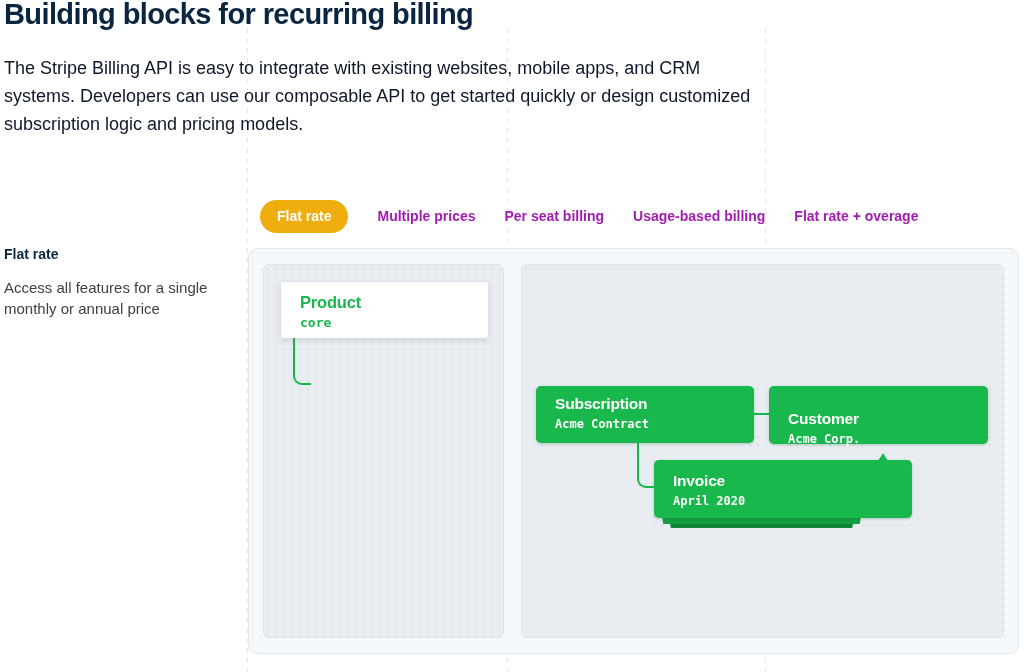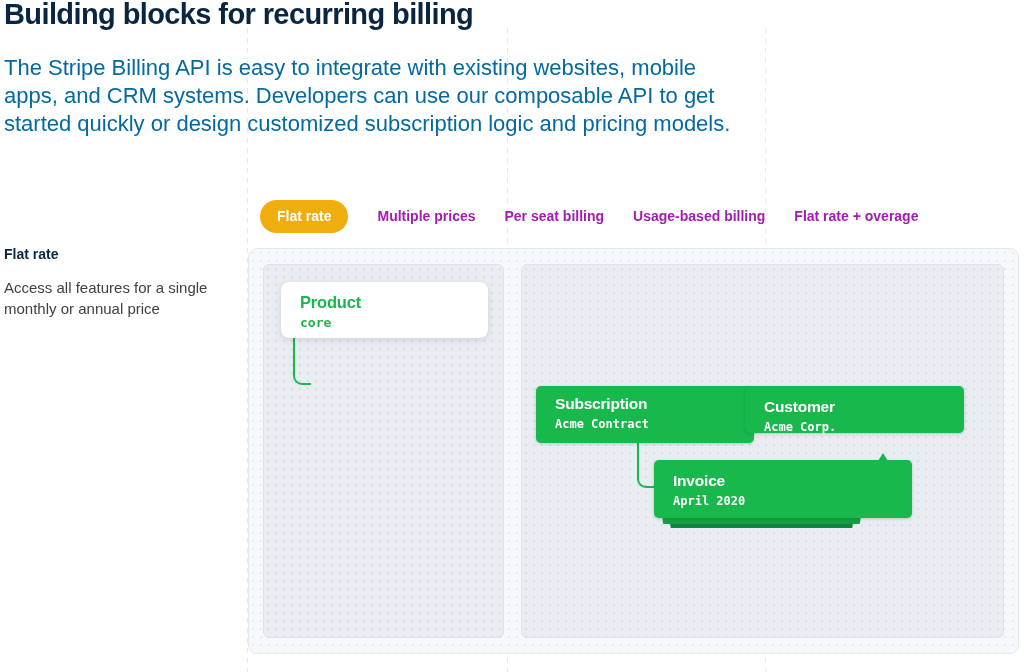--- a/index.html
+++ b/index.html
@@ -11,21 +11,21 @@
     position:absolute; top:28px; bottom:0; width:1px; z-index:0;
     background:repeating-linear-gradient(to bottom,#e4e9ef 0 5px,transparent 5px 10px);
   }
 
   .page-title {
     position:absolute; left:4px; top:-2px; width:700px;
     font-size:29px; font-weight:700; color:#0a2540; letter-spacing:-0.6px;
   }
   .page-desc {
     position:absolute; left:4px; top:54px; width:748px;
-    font-size:22px; line-height:28px; color:#0369a1;
+    font-size:18px; line-height:28px; color:#0f172a;
   }
 
   
   .tabs {
     position:absolute; left:260px; top:199px; height:34px;
     display:flex; align-items:center; gap:29px; z-index:2;
   }
   .tab { font-size:14px; font-weight:700; color:#a21caf; cursor:pointer; white-space:nowrap; }
   .tab.active {
     background:#efad0e; color:#ffffff; height:33px; line-height:33px;
@@ -48,40 +48,40 @@
     position:absolute; top:15px; height:374px;
     background-color:#e9edf2;
     background-image:radial-gradient(circle,#d8dee6 1px,transparent 1.3px);
     background-size:8px 8px;
     border:1px solid #dde3ea; border-radius:6px;
   }
   .panel-left  { left:14px;  width:241px; }
   .panel-right { left:272px; width:483px; }
 
   
-  .node { position:absolute; border-radius:8px; padding:10px 19px; z-index:3; }
+  .node { position:absolute; border-radius:2px; padding:10px 19px; z-index:3; }
   .node-white {
     background:#ffffff;
     box-shadow:0 2px 6px rgba(42,58,80,0.14), 0 0 1px rgba(42,58,80,0.10);
   }
   .node-green {
     background:#18b84c; border-radius:5px;
     box-shadow:0 1px 3px rgba(20,80,40,0.25);
   }
   .node-title { font-size:16.5px; font-weight:700; line-height:20px; letter-spacing:-0.2px; }
   .node-white .node-title { color:#18b84c; }
   .node-green .node-title { color:#ffffff; font-size:15.5px; }
   .node-value { font-family:"DejaVu Sans Mono","Liberation Mono",monospace; font-weight:700; margin-top:3px; }
   .node-white .node-value { color:#18b84c; font-size:13px; }
   .node-green .node-value { color:#ffffff; font-size:12px; }
 
   #node-product      { left:32px;  top:33px;  width:207px; height:56px; }
   #node-price        { left:62px;  top:105px; width:177px; height:56px; }
   #node-subscription { left:287px; top:137px; width:218px; height:57px; padding-top:8px; }
-  #node-customer     { left:496px; top:137px; width:219px; height:47px; padding-top:11px; }
+  #node-customer     { left:520px; top:137px; width:219px; height:58px; padding-top:23px; }
   #node-invoice      { left:405px; top:211px; width:258px; height:58px; padding-top:11px; }
 
   .stack-layer { position:absolute; border-radius:0 0 6px 6px; }
   #invoice-stack-1 { left:410px; top:240px; width:205px; height:35px; background:#14a042; z-index:2;
                      clip-path:polygon(0 0,100% 0,98% 100%,2% 100%); }
   #invoice-stack-2 { left:416px; top:240px; width:193px; height:39px; background:#0e8538; z-index:1;
                      clip-path:polygon(0 0,100% 0,97% 100%,3% 100%); }
 
   
   .conn { position:absolute; z-index:2; }

